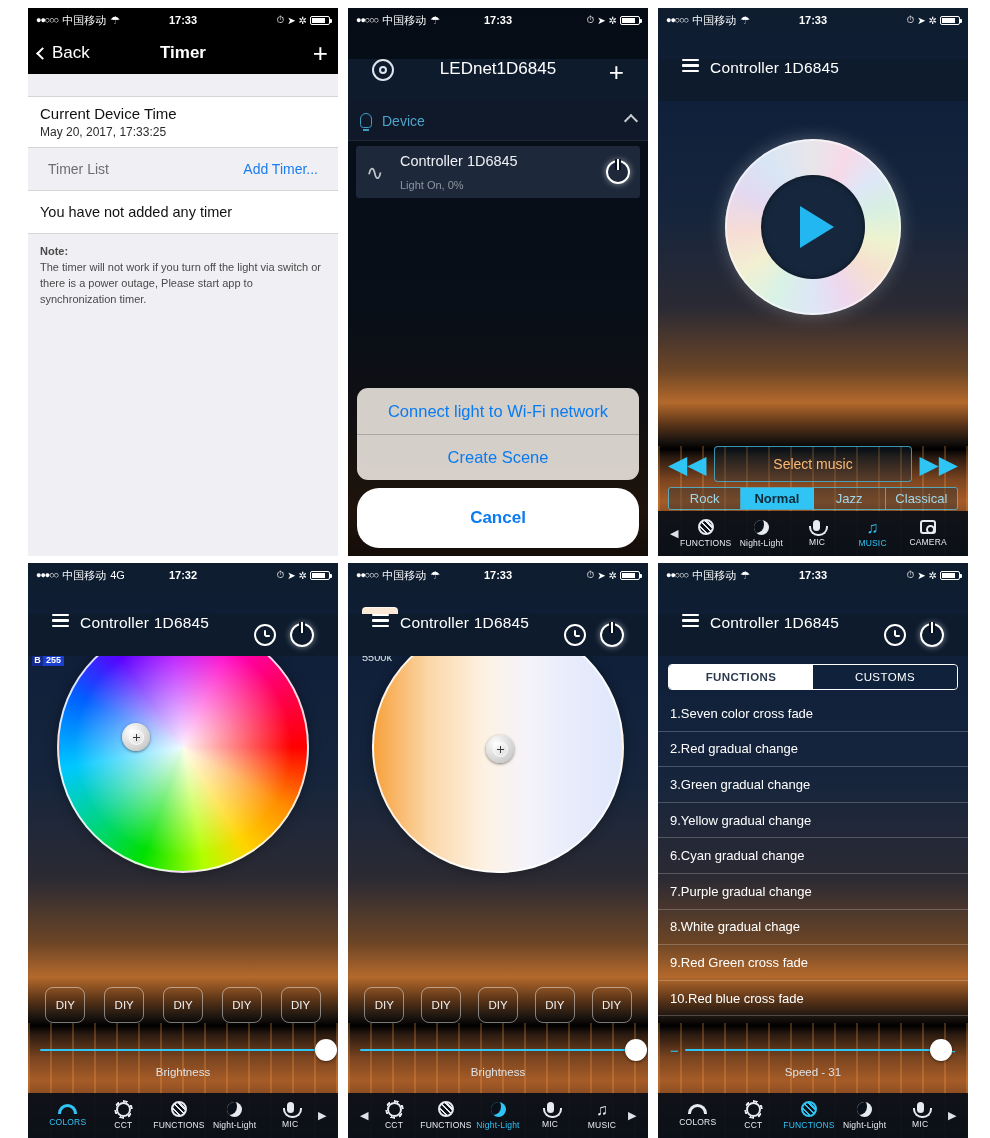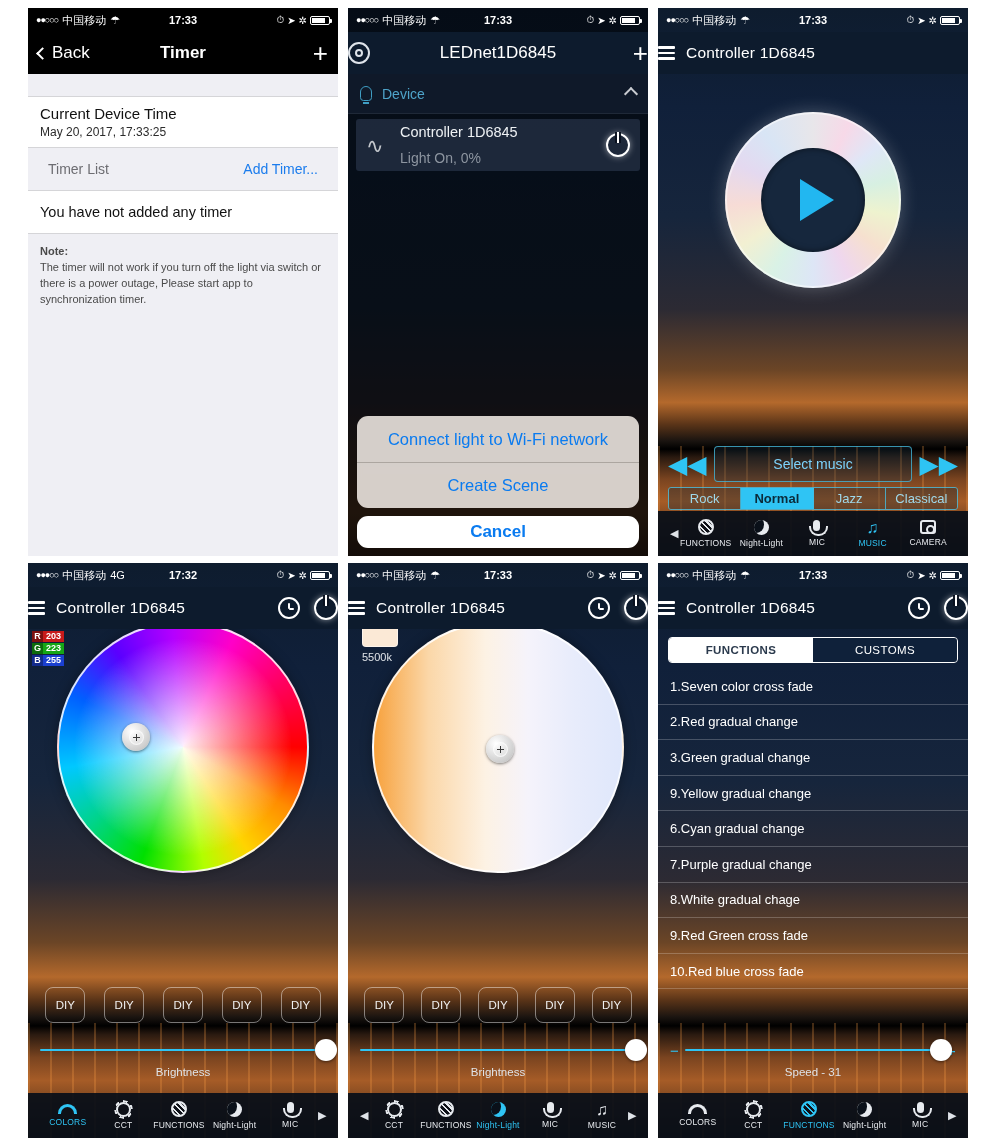--- a/index.html
+++ b/index.html
@@ -103,22 +103,23 @@
     position: absolute; left: 0; right: 0; bottom: 0; height: 20%;
     background:
       repeating-linear-gradient(to right,
         rgba(255,160,70,0.30) 0px, rgba(255,160,70,0.30) 2px,
         rgba(0,0,0,0) 2px, rgba(0,0,0,0) 22px);
     opacity: .85;
   }
 
   .hdr-dark {
     position: relative; z-index: 30; height: 42px;
-    display: flex; align-items: center; padding: 0 0; color: #fff;
+    display: flex; padding: 0 24px; color: #fff;
     background: rgba(8,16,30,0.82);
+    margin-top: 27px;
   }
   .hdr-dark.flat { background: #0d1b2d; }
   .hamburger { width: 17px; display: flex; flex-direction: column; gap: 3px; }
   .hamburger i { display: block; height: 2.4px; background: #fff; border-radius: 1px; }
   .hdr-title { font-size: 15.5px; margin-left: 11px; font-weight: 400; letter-spacing: .2px; }
   .hdr-right { margin-left: auto; display: flex; align-items: center; gap: 14px; }
   .ico-alarm {
     width: 22px; height: 22px; border: 2px solid #fff; border-radius: 50%;
     position: relative;
   }
@@ -161,35 +162,35 @@
     transform: rotate(-45deg);
   }
   .dev-row {
     position: relative; z-index: 20; height: 52px; margin: 5px 8px 0 8px;
     display: flex; align-items: center; padding: 0 10px;
     background: rgba(36,48,68,0.78); border-radius: 3px;
   }
   .dev-ico { width: 26px; color: #c3c7cc; font-size: 21px; line-height: 1; }
   .dev-txt { margin-left: 8px; }
   .dev-name { font-size: 14.5px; color: #eef1f4; }
-  .dev-sub { font-size: 14px; color: #8d95a0; margin-top: 10px; }
+  .dev-sub { font-size: 11px; color: #8d95a0; margin-top: 10px; }
   .dev-pw { margin-left: auto; }
 
   .sheet { position: absolute; left: 9px; right: 9px; bottom: 8px; z-index: 50; }
   .sheet-grp {
     background: rgba(230,223,218,0.92); border-radius: 11px; overflow: hidden;
     backdrop-filter: blur(3px);
   }
   .sheet-btn {
     height: 46px; display: flex; align-items: center; justify-content: center;
     font-size: 16.5px; color: #0a7bf0; cursor: pointer;
   }
   .sheet-btn + .sheet-btn { border-top: 1px solid rgba(130,125,120,.5); }
   .sheet-cancel {
-    margin-top: 8px; height: 32px; background: #fff; border-radius: 11px;
+    margin-top: 8px; height: 60px; background: #fff; border-radius: 22px;
     display: flex; align-items: center; justify-content: center;
     font-size: 17px; font-weight: bold; color: #0a7bf0; cursor: pointer;
   }
 
   
   .disc-wrap {
     position: relative; z-index: 20; display: flex; justify-content: center;
     margin-top: 38px;
   }
   .disc {
@@ -215,21 +216,21 @@
     border-bottom: 21px solid transparent;
   }
   .music-ctrl {
     position: absolute; left: 0; right: 0; bottom: 74px; z-index: 25;
     display: flex; align-items: center; gap: 8px; padding: 0 10px;
   }
   .mc-prev, .mc-next { color: #2ec4f3; font-size: 25px; line-height: 1; }
   .sel-music {
     flex: 1; height: 36px; border: 1.2px solid rgba(70,190,225,.75); border-radius: 4px;
     display: flex; align-items: center; justify-content: center;
-    color: #7dd3fc; font-size: 14px; background: rgba(25,45,60,0.35);
+    color: #fdba74; font-size: 14px; background: rgba(25,45,60,0.35);
   }
   .genres {
     position: absolute; left: 10px; right: 10px; bottom: 46px; z-index: 25;
     display: flex; border: 1.2px solid rgba(70,190,225,.8); border-radius: 3px; overflow: hidden;
     height: 23px;
   }
   .genre {
     flex: 1; display: flex; align-items: center; justify-content: center;
     font-size: 13px; color: #9fd8ea; border-right: 1px solid rgba(70,190,225,.8);
     background: rgba(20,40,55,0.35);

